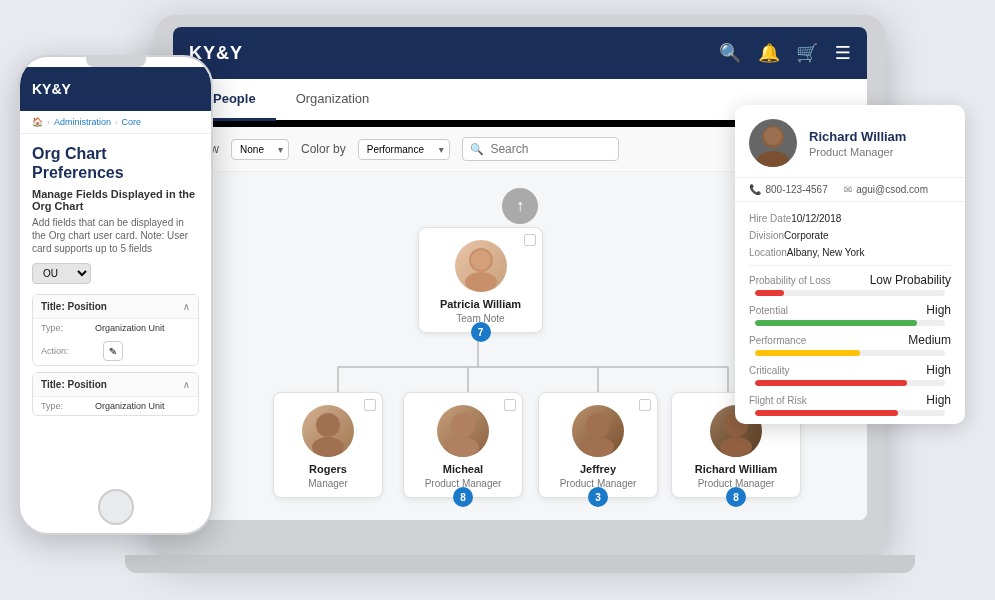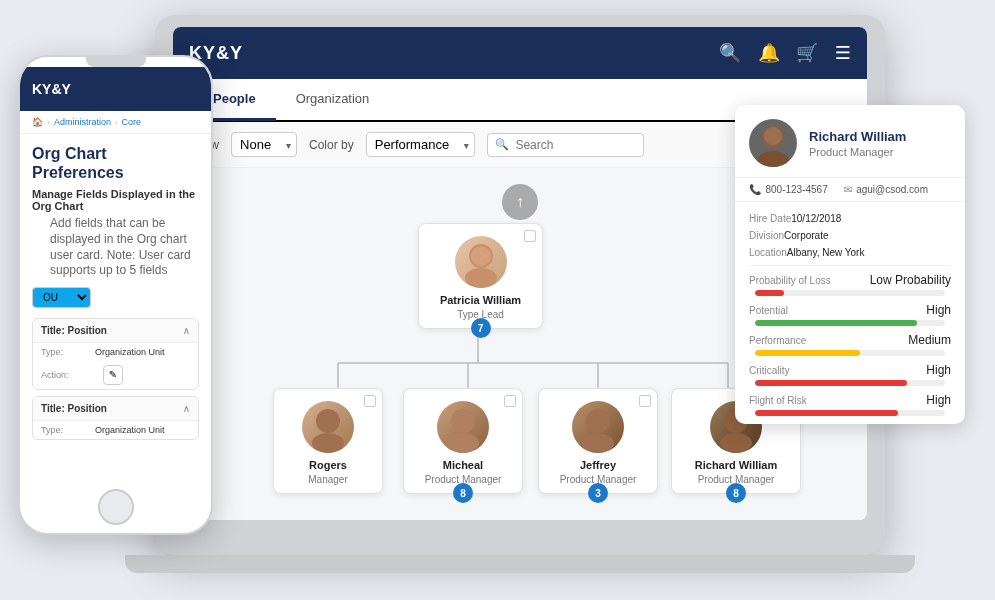--- a/index.html
+++ b/index.html
@@ -74,21 +74,21 @@
       align-items: center;
     }
     .header-icon {
       color: #fff;
       font-size: 18px;
       cursor: pointer;
     }
 
     .app-tabs {
       display: flex;
-      border-bottom: 2px solid #000000;
+      border-bottom: 7px solid #000000;
       background: #fff;
       padding: 0 20px;
     }
     .app-tab {
       padding: 12px 20px;
       font-size: 13px;
       color: #555;
       cursor: pointer;
       border-bottom: 3px solid transparent;
       margin-bottom: -1px;
@@ -108,21 +108,21 @@
       border-bottom: 1px solid #eee;
     }
     .toolbar-label {
       font-size: 12px;
       color: #555;
     }
     .toolbar-select {
       border: 1px solid #ccc;
       border-radius: 4px;
       padding: 4px 24px 4px 8px;
-      font-size: 13px;
+      font-size: 10px;
       background: #fff;
       appearance: none;
       cursor: pointer;
       position: relative;
     }
     .select-wrapper {
       position: relative;
       display: inline-block;
     }
     .select-wrapper::after {
@@ -454,38 +454,37 @@
       line-height: 1.2;
       margin-bottom: 6px;
     }
     .phone-subtitle {
       font-size: 11px;
       font-weight: 600;
       color: #333;
       margin-bottom: 4px;
     }
     .phone-desc {
-      font-size: 12px;
+      font-size: 10px;
       color: #666;
       line-height: 1.3;
       margin-bottom: 8px;
-      margin-left: 18px;
     }
     .phone-select-row {
       display: flex;
       align-items: center;
       gap: 6px;
       margin-bottom: 10px;
     }
     .phone-select {
       border: 1px solid #ccc;
       border-radius: 4px;
       padding: 3px 16px 3px 6px;
       font-size: 10px;
-      background: #0ea5e9;
+      background: #e5e5e5;
     }
     .phone-card {
       background: #fff;
       border: 1px solid #e0e0e0;
       border-radius: 6px;
       margin-bottom: 6px;
       overflow: hidden;
     }
     .phone-card-header {
       display: flex;
@@ -636,21 +635,21 @@
         <div class="org-node" style="left:245px; top:55px; width:125px;">
           <div class="org-node-checkbox"></div>
           <div class="org-node-avatar avatar-patricia">
             <svg viewBox="0 0 52 52" class="face-svg">
                 <circle cx="26" cy="20" r="12" fill="#c8906a"></circle>
                 <ellipse cx="26" cy="42" rx="16" ry="10" fill="#c8906a"></ellipse>
                 <circle cx="26" cy="20" r="10" fill="#d4a07a"></circle>
               </svg>
           </div>
           <div class="org-node-name">Patricia William</div>
-          <div class="org-node-title">Type Lead</div>
+          <div class="org-node-title">Team Note</div>
           <div class="org-node-badge">7</div>
         </div>
 
         <div class="org-node" style="left:100px; top:220px; width:110px;">
           <div class="org-node-checkbox"></div>
           <div class="org-node-avatar avatar-rogers">
             <svg viewBox="0 0 52 52" class="face-svg">
                 <circle cx="26" cy="20" r="12" fill="#a07050"></circle>
                 <ellipse cx="26" cy="42" rx="16" ry="10" fill="#a07050"></ellipse>
               </svg>

